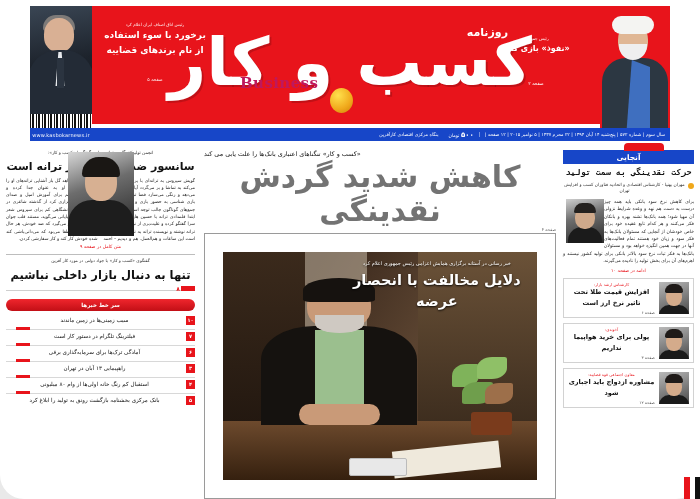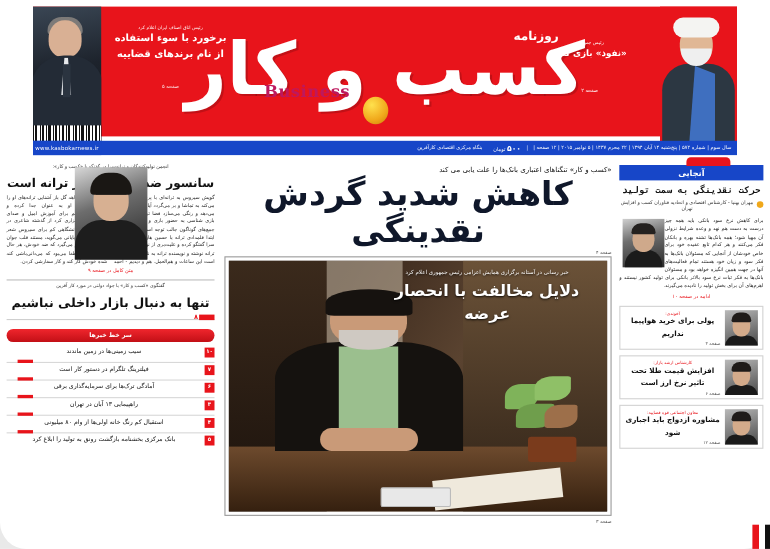--- a/index.html
+++ b/index.html
@@ -176,33 +176,33 @@
   }
   .mini-thumb .mf{position:absolute;left:7px;top:5px;width:16px;height:19px;border-radius:46%;background:#d4ab8b;}
   .mini-thumb .mh{position:absolute;left:6px;top:2px;width:18px;height:9px;border-radius:9px 9px 2px 2px;background:#1f1b19;}
   .mini-thumb .mb{position:absolute;left:0;top:23px;width:30px;height:12px;background:#1a1a1a;border-radius:10px 10px 0 0;}
   .mini-text{flex:1;text-align:center;}
   .mini-kicker{font-size:4px;color:#e8141b;line-height:1.4;}
   .mini-title{font-size:6.6px;font-weight:bold;color:#111;line-height:1.55;}
   .mini-page{font-size:4px;color:#555;margin-top:2px;text-align:right;}
 
   
-  .c-kicker{font-size:6.4px;text-align:right;color:#111;margin:2px 0 2px;}
+  .c-kicker{font-size:6.4px;text-align:left;color:#111;margin:2px 0 2px;}
   .c-headline{
-    font-size:30px;font-weight:bold;text-align:center;color:#0f172a;line-height:1.12;
+    font-size:30px;font-weight:bold;text-align:center;color:#737373;line-height:1.12;
     letter-spacing:-.5px;position:relative;
   }
   .watermark{
     text-align:center;color:#c9303a;font-size:11px;font-weight:bold;font-style:italic;
     direction:ltr;margin:1px 0 2px;letter-spacing:.3px;
     font-family:"DejaVu Serif","Liberation Serif",serif;
   }
   .c-pagenote{font-size:4.2px;color:#555;margin:0 0 1px 0;text-align:right;}
   .photo-frame{
-    border:1px solid #9a9a9a;padding:3px;background:#fff;position:relative;
+    border:1px solid #9a9a9a;padding:18px;background:#fff;position:relative;
   }
   .photo{
     position:relative;height:228px;overflow:hidden;
     background:linear-gradient(120deg,#2b1d15 0%,#3a281c 25%,#5a4330 55%,#2a1d14 100%);
   }
   .ph-wallL{position:absolute;left:0;top:0;width:26%;height:100%;background:linear-gradient(180deg,#3b2a1c,#1b120c);}
   .ph-wallR{position:absolute;right:0;top:0;width:38%;height:100%;background:linear-gradient(180deg,#6b5238,#2e2116);}
   .ph-panel{position:absolute;left:26%;top:0;width:20%;height:62%;background:#c8bba8;opacity:.55;}
   .ph-desk{position:absolute;left:0;bottom:0;width:100%;height:26%;background:linear-gradient(180deg,#6d4a2d,#35200f);}
   .ph-man{position:absolute;left:14%;bottom:26%;width:46%;height:62%;}
@@ -347,36 +347,36 @@
       </div>
       <div class="note-more">ادامه در صفحه ۱۰</div>
 
       <div class="mini-card">
         <div class="mini-thumb">
           <div class="mb"></div>
           <div class="mf"></div>
           <div class="mh"></div>
         </div>
         <div class="mini-text">
-          <div class="mini-kicker">آخوندی:</div>
-          <div class="mini-title">پولی برای خرید هواپیما نداریم</div>
-          <div class="mini-page">صفحه ۳</div>
+          <div class="mini-kicker">کارشناس ارشد بازار:</div>
+          <div class="mini-title">افزایش قیمت طلا تحت تاثیر نرخ ارز است</div>
+          <div class="mini-page">صفحه ۶</div>
         </div>
       </div>
 
       <div class="mini-card">
         <div class="mini-thumb">
           <div class="mb"></div>
           <div class="mf"></div>
           <div class="mh"></div>
         </div>
         <div class="mini-text">
-          <div class="mini-kicker">کارشناس ارشد بازار:</div>
-          <div class="mini-title">افزایش قیمت طلا تحت تاثیر نرخ ارز است</div>
-          <div class="mini-page">صفحه ۶</div>
+          <div class="mini-kicker">آخوندی:</div>
+          <div class="mini-title">پولی برای خرید هواپیما نداریم</div>
+          <div class="mini-page">صفحه ۳</div>
         </div>
       </div>
 
       <div class="mini-card">
         <div class="mini-thumb">
           <div class="mb"></div>
           <div class="mf"></div>
           <div class="mh"></div>
         </div>
         <div class="mini-text">

